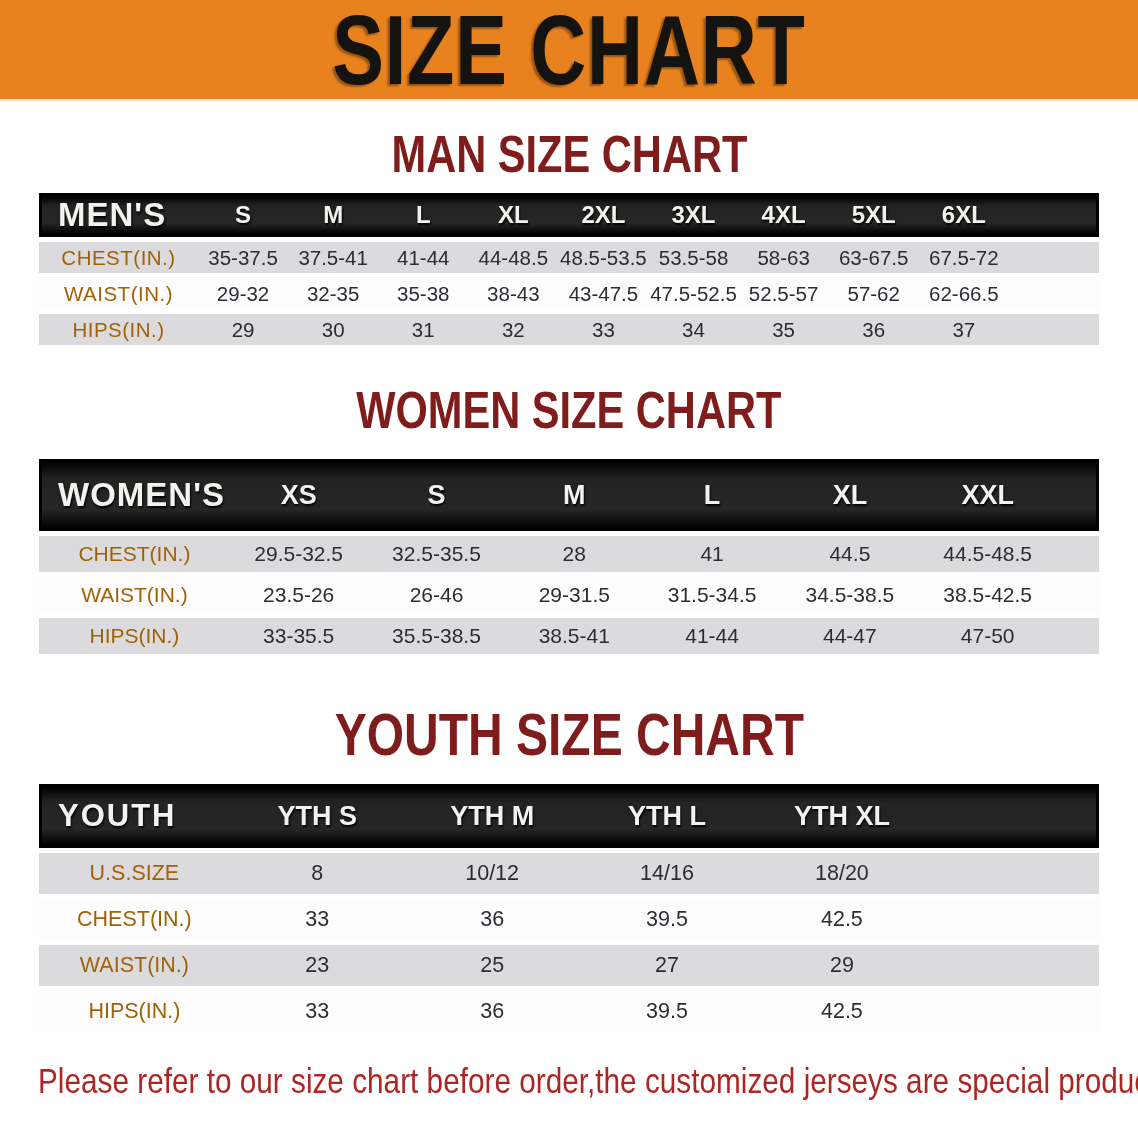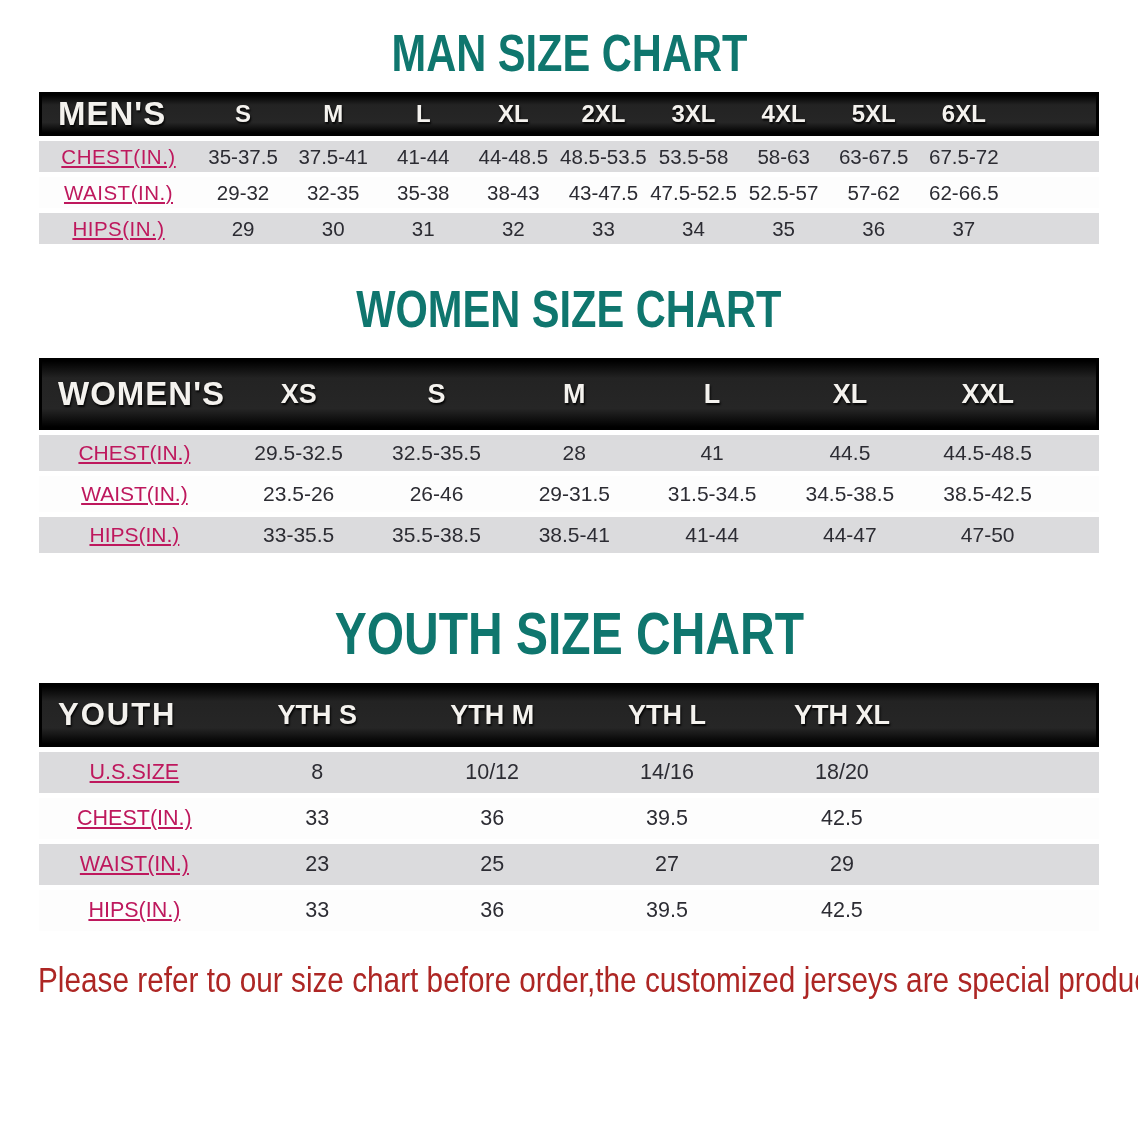--- a/index.html
+++ b/index.html
@@ -37,21 +37,21 @@
     letter-spacing: 1px;
     transform: scaleX(0.80) scaleY(1.02);
     transform-origin: center;
     white-space: nowrap;
     text-shadow: -3px 2px 2px rgba(90, 45, 5, 0.55);
   }
 
   
   .section-heading {
     text-align: center;
-    color: #0f766e;
+    color: #7f1d1d;
     font-weight: 800;
     white-space: nowrap;
   }
   .section-heading .cond {
     display: inline-block;
     transform: scaleX(0.80);
     transform-origin: center;
   }
   .sec-men   .section-heading { font-size: 52px; line-height: 56px; margin: 25px 0 6px; }
   .sec-women .section-heading { font-size: 52px; line-height: 56px; margin: 32px 0 16px; }
@@ -82,21 +82,21 @@
   .size-table thead th:first-child { border-left: 3px solid var(--bar-border); }
   .size-table thead th:last-child  { border-right: 3px solid var(--bar-border); }
   .size-table thead th.group {
     text-align: left;
     padding-left: 16px;
     letter-spacing: 1px;
   }
   .size-table tbody tr:nth-child(odd)  td { background: var(--row-gray); }
   .size-table tbody tr:nth-child(even) td { background: var(--row-white); }
   .size-table td { color: var(--cell-text); }
-  .size-table td.rowlabel { color: #be185d; text-decoration: underline; }
+  .size-table td.rowlabel { color: #a16207; }
 
   
   .sec-men   .size-table thead th { height: 44px; font-size: 24px; }
   .sec-men   .size-table thead th.group { font-size: 33px; }
   .sec-men   .size-table td { height: 31px; font-size: 20.5px; }
   .sec-men   .size-table td.rowlabel { font-size: 20.5px; letter-spacing: 0.5px; }
 
   .sec-women .size-table thead th { height: 72px; font-size: 27px; }
   .sec-women .size-table thead th.group { font-size: 33px; }
   .sec-women .size-table td { height: 36px; font-size: 21px; }
@@ -123,20 +123,23 @@
     display: inline-block;
     transform: scaleX(0.85);
     transform-origin: left center;
   }
 </style>
 </head>
 <body>
 
 <div class="page">
 
+  <header class="banner">
+    <h1>SIZE CHART</h1>
+  </header>
 
   <main>
       <section class="chart-section sec-men">
         <h2 class="section-heading"><span class="cond">MAN SIZE CHART</span></h2>
         <table class="size-table">
           <colgroup>
             <col style="width: 15%;">
             <col style="width: 8.5%;">
             <col style="width: 8.5%;">
             <col style="width: 8.5%;">

